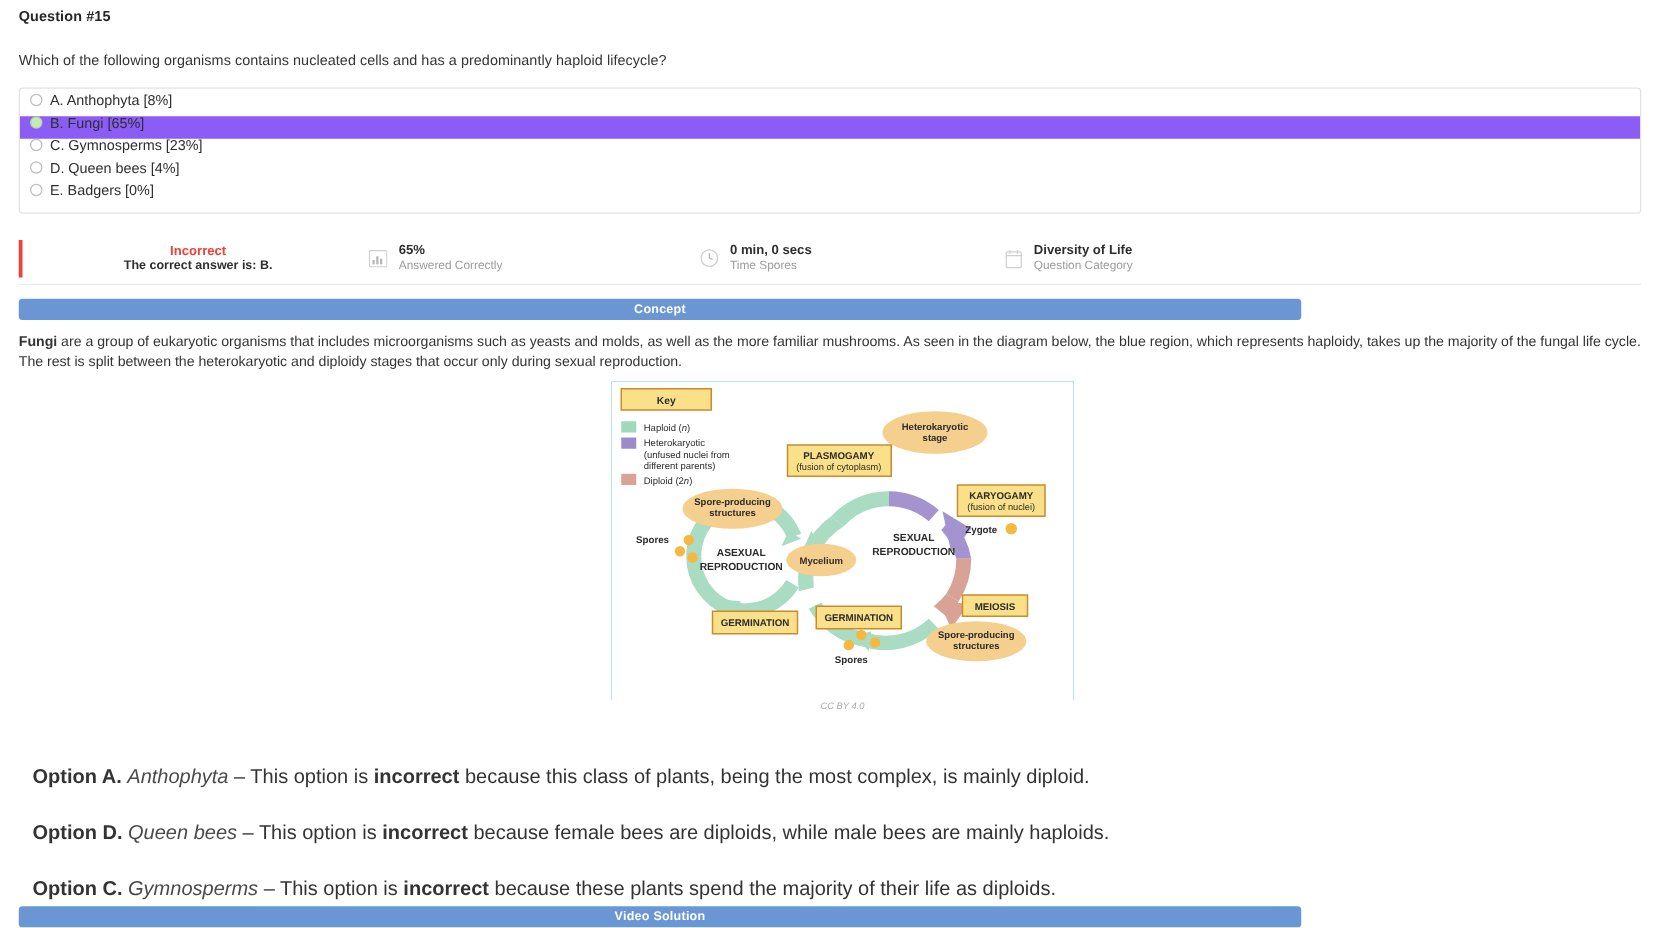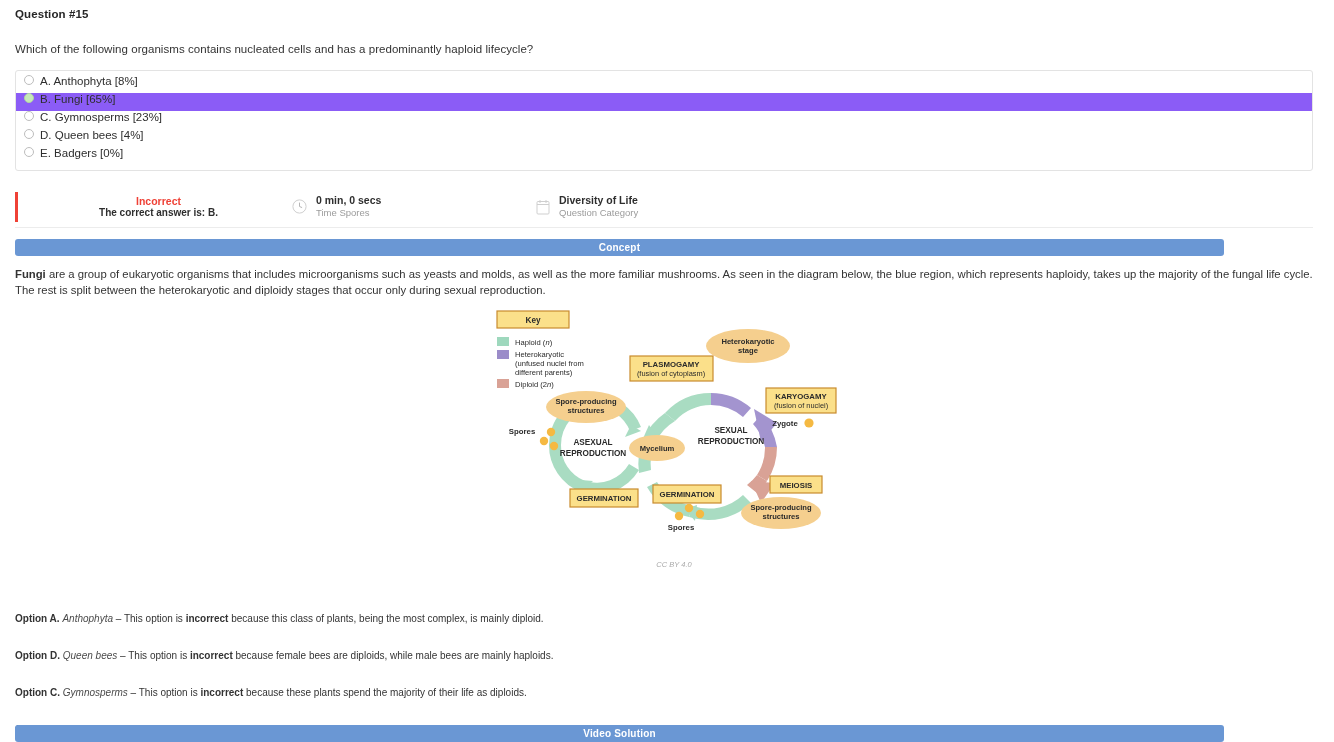--- a/index.html
+++ b/index.html
@@ -79,21 +79,21 @@
   .verdict-main { font-size: 10.5px; font-weight: bold; color: #ef4136; }
   .verdict-sub  { font-size: 10px; color: #2e2e2e; font-weight: bold; }
 
   .stat-b { width: 268px; padding-left: 5px; }
   .stat-c { width: 240px; padding-left: 2px; }
   .stat-d { width: 240px; padding-left: 5px; }
 
   
   .banner {
     position: absolute; left: 15px;
-    width: 1209px; height: 17px;
+    width: 1026px; height: 17px;
     background: #6a97d4;
     border-radius: 3px;
     color: #ffffff;
     font-size: 10px; font-weight: bold;
     display: flex; align-items: center; justify-content: center;
     letter-spacing: .2px;
   }
   #banner-concept  { top: 239px; }
   #banner-poe      { top: 585px; }
   #banner-video    { top: 725px; }
@@ -116,21 +116,21 @@
     position: absolute; left: 489px; top: 560px; width: 370px;
     text-align: center; font-size: 7.5px; font-style: italic; color: #a9a9a9;
   }
   .figure svg { display: block; }
 
   
   .poe {
     position: absolute; left: 15px; top: 612px; width: 1300px;
   }
   .poe-line {
-    font-size: 10px; color: #333; margin-bottom: 24px; line-height: 1.3;
+    font-size: 16px; color: #333; margin-bottom: 24px; line-height: 1.3; margin-left: 11px;
   }
   .poe-line b { font-weight: bold; }
   .poe-line i { font-style: italic; color: #4a4a4a; }
 </style>
 </head>
 <body>
 
 <div class="page">
 
   <div class="q-title">Question #15</div>
@@ -159,20 +159,34 @@
     </div>
   </div>
 
   <div class="stats">
 
     <div class="stat stat-verdict">
       <div class="verdict-main">Incorrect</div>
       <div class="verdict-sub">The correct answer is: B.</div>
     </div>
 
+    <div class="stat stat-b">
+      <span class="stat-icon">
+        <svg width="15" height="14" viewBox="0 0 15 14">
+          <rect x="0.5" y="0.5" width="14" height="13" fill="none" stroke="#cfcfcf" stroke-width="1" rx="1"></rect>
+          <rect x="3" y="8" width="1.8" height="3.5" fill="#b5b5b5"></rect>
+          <rect x="6" y="5" width="1.8" height="6.5" fill="#b5b5b5"></rect>
+          <rect x="9" y="7" width="1.8" height="4.5" fill="#b5b5b5"></rect>
+        </svg>
+      </span>
+      <span class="stat-txt">
+        <span class="stat-main" style="display:block">65%</span>
+        <span class="stat-sub" style="display:block">Answered Correctly</span>
+      </span>
+    </div>
 
     <div class="stat stat-c">
       <span class="stat-icon">
         <svg width="15" height="15" viewBox="0 0 15 15">
           <circle cx="7.5" cy="7.5" r="6.6" fill="none" stroke="#cfcfcf" stroke-width="1"></circle>
           <line x1="7.5" y1="7.5" x2="7.5" y2="3.6" stroke="#b5b5b5" stroke-width="1"></line>
           <line x1="7.5" y1="7.5" x2="10.1" y2="8.6" stroke="#b5b5b5" stroke-width="1"></line>
         </svg>
       </span>
       <span class="stat-txt">

